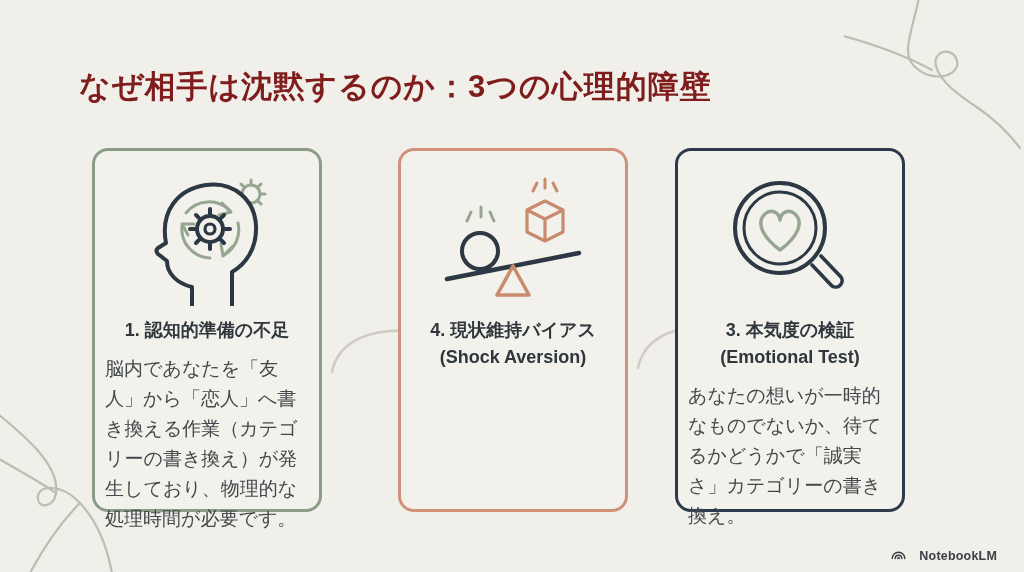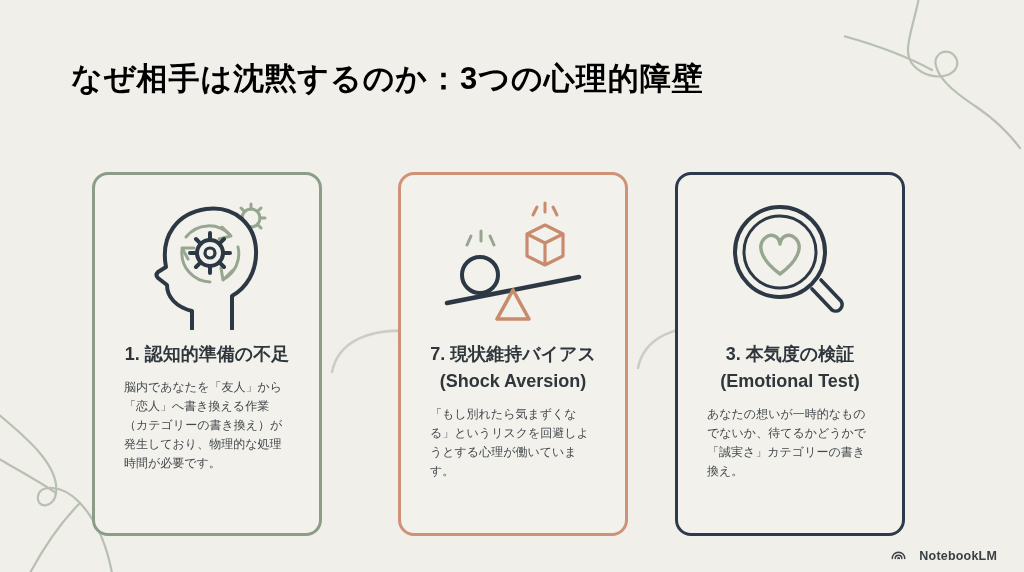--- a/index.html
+++ b/index.html
@@ -7,48 +7,47 @@
     font-family:"Liberation Sans","DejaVu Sans",sans-serif;
     background:#dddcd6;
   }
   .canvas{
     position:relative;
     width:1024px;height:572px;
     background:#f0efe9;
     overflow:hidden;
   }
   .title{
-    position:absolute;left:67px;top:54px;margin:4px;
-    font-size:31px;font-weight:800;color:#000000;
+    position:absolute;left:67px;top:54px;margin:12px;
+    font-size:31px;font-weight:800;color:#7f1d1d;
     letter-spacing:1px;
   }
   .doodle{position:absolute;pointer-events:none;}
   .doodle-tr{top:0;right:0;}
   .doodle-bl{left:0;bottom:0;}
   .card{
     position:absolute;top:148px;width:230px;height:364px;
     box-sizing:border-box;
     border:3px solid #888;border-radius:16px;
     background:#f2f1eb;
-    margin-top:24px;
   }
   .card-1{left:92px;}
   .card-2{left:398px;}
   .card-3{left:675px;}
   .icon-wrap{
     height:150px;display:flex;align-items:center;justify-content:center;
     padding-top:12px;
   }
   .card-title{
     margin:4px 0 10px;text-align:center;
     font-size:18px;font-weight:700;color:#2f373d;line-height:1.5;
   }
   .card-body{
-    margin:0;padding:0 29px;
-    font-size:12px;line-height:1.58;color:#43484c;
+    margin:0;padding:0 10px;
+    font-size:19px;line-height:1.58;color:#43484c;
     text-align:left;
   }
   .arrow{position:absolute;}
   .arrow-1{left:326px;top:320px;}
   .arrow-2{left:632px;top:316px;}
   .brand{
     position:absolute;right:27px;bottom:9px;
     display:flex;align-items:center;gap:13px;
     color:#3b4045;font-size:12.5px;font-weight:600;letter-spacing:.2px;
   }
@@ -133,24 +132,23 @@
         </g>
 
         <circle cx="43" cy="76" r="18" fill="none" stroke="#2c3844" stroke-width="4"></circle>
 
         <path d="M 10 104 L 142 78" stroke="#2c3844" stroke-width="4.5" stroke-linecap="round"></path>
 
         <path d="M 76 91 L 60 120 L 92 120 Z" fill="none" stroke="#c98b6d" stroke-width="3.6" stroke-linejoin="round"></path>
       </svg>
     </div>
     <h2 class="card-title">
-      <span>7. 現状維持バイアス</span><br>
+      <span>4. 現状維持バイアス</span><br>
       <span>(Shock Aversion)</span>
     </h2>
-    <p class="card-body">「もし別れたら気まずくなる」というリスクを回避しようとする心理が働いています。</p>
   </section>
 
   <svg class="arrow arrow-2" width="96" height="56" viewBox="0 0 96 56">
     <g fill="none" stroke="#cfccc5" stroke-width="2.6" stroke-linecap="round" stroke-linejoin="round">
       <path d="M 6 52 C 12 22 42 8 86 11"></path>
       <path d="M 74 2 L 87 11 L 73 19"></path>
     </g>
   </svg>
 
   <section class="card card-3" style="border-color: rgb(45, 58, 77);">

